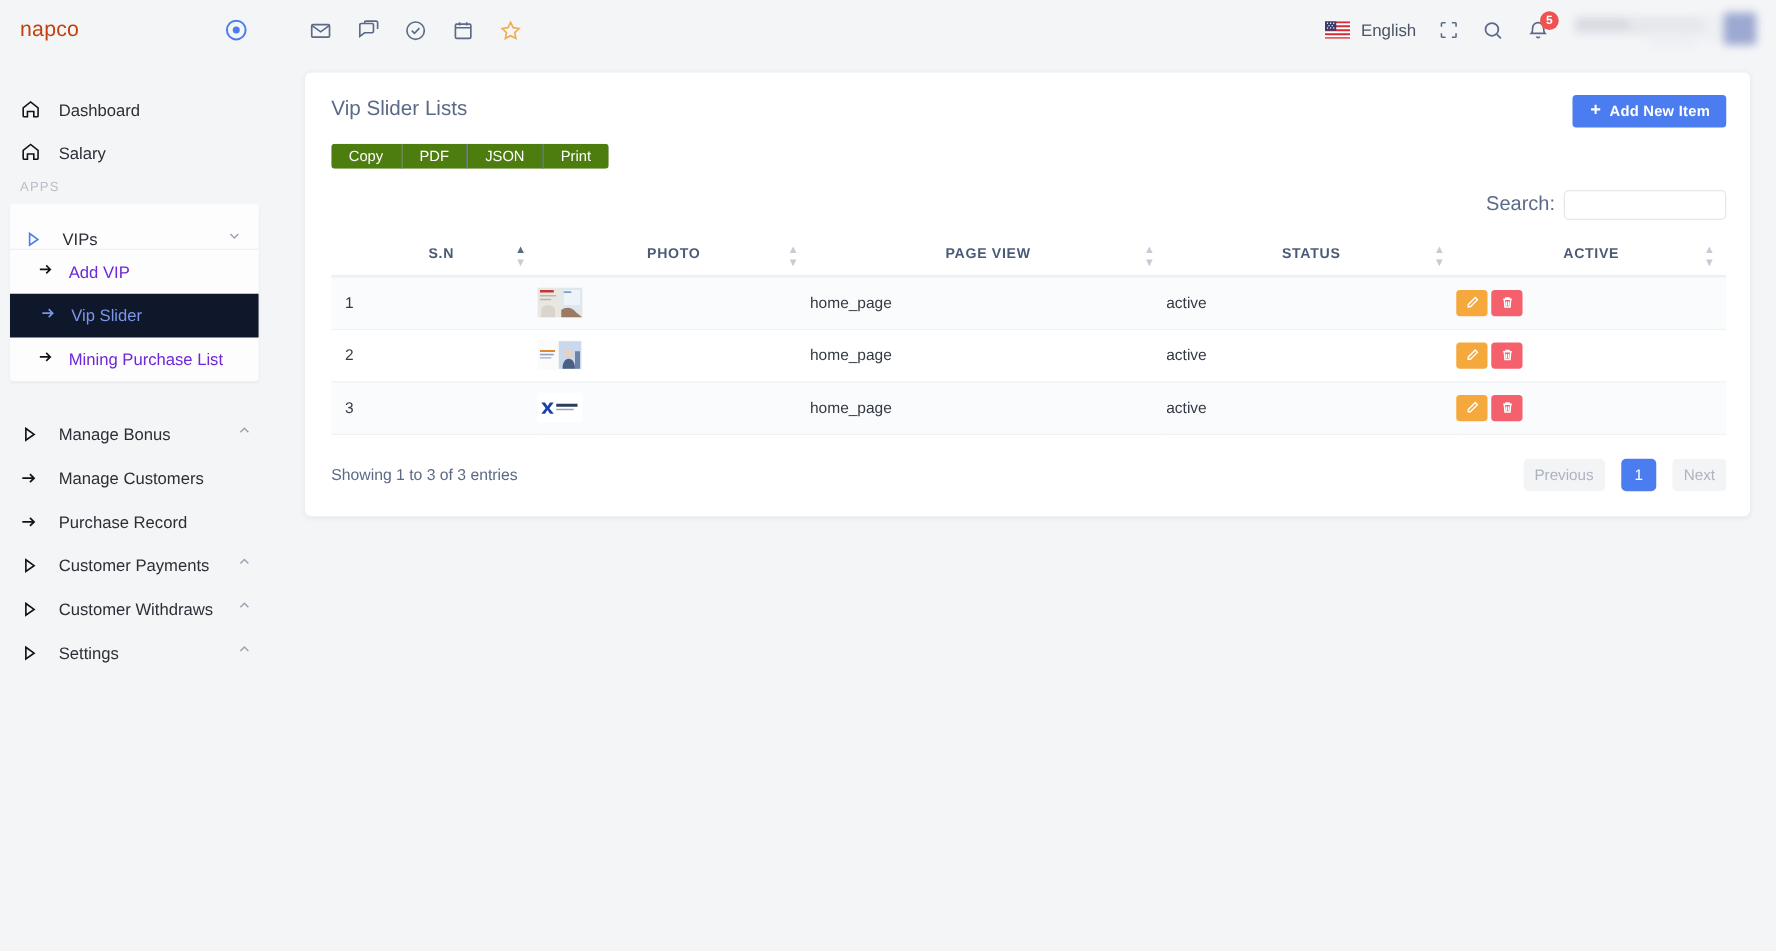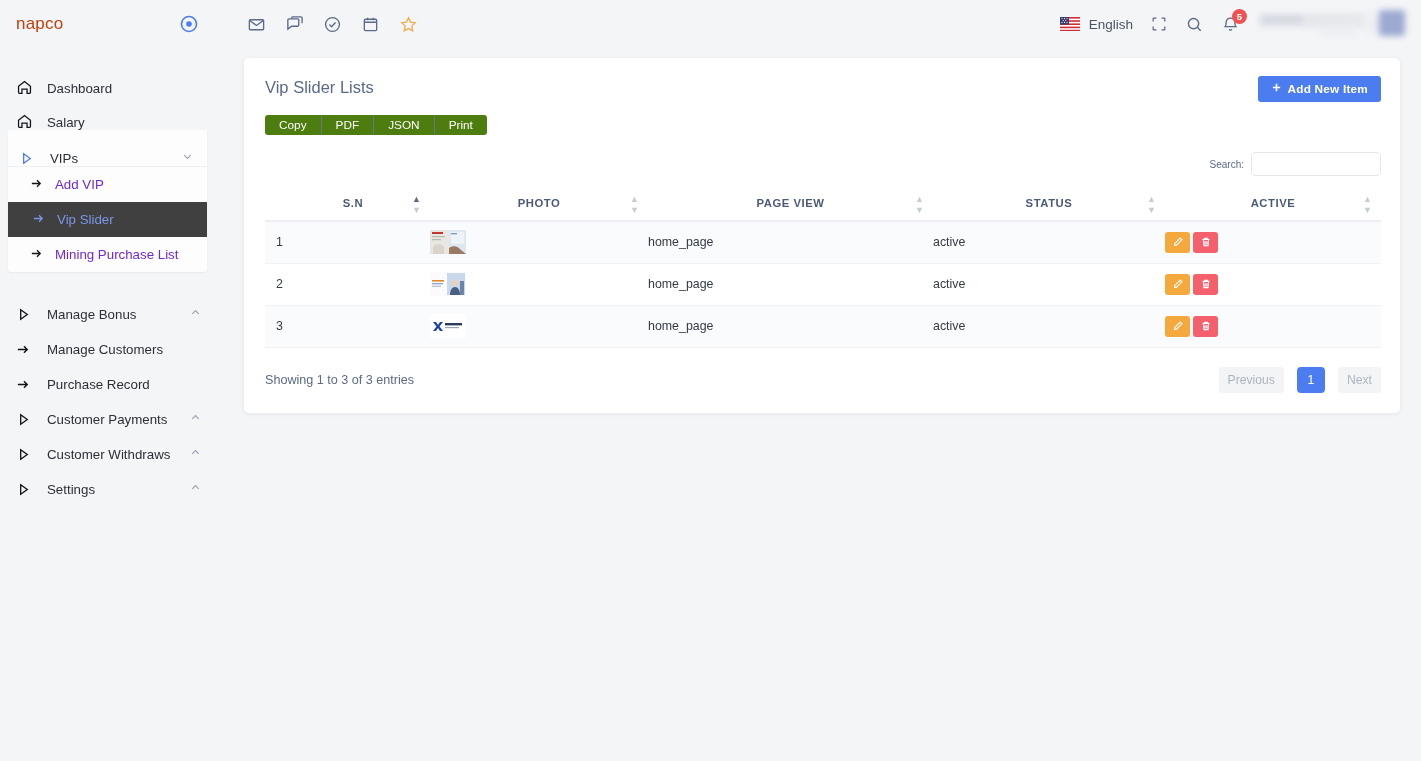--- a/index.html
+++ b/index.html
@@ -38,21 +38,21 @@
   .group-card {
     background: #fdfdfe; border-radius: 3px;
     margin: 0 8px; overflow: hidden;
     box-shadow: 0 1px 2px rgba(16,24,40,.05);
   }
   .group-card .nav-item { padding-left: 11px; }
   .group-head { border-bottom: 1px solid #eef0f3; height: 37px; }
   .sub-item { display: flex; align-items: center; height: 35px; padding: 0 10px 0 22px; cursor: pointer; }
   .sub-item .arrow { width: 18px; min-width: 18px; color: #11131a; }
   .sub-label { font-size: 13.3px; color: #6d28d9; margin-left: 7px; }
-  .sub-item.active { background: #404040; padding-left: 24px; }
+  .sub-item.active { background: #0f172a; padding-left: 24px; }
   .sub-item.active .sub-label { color: #7c95e8; }
   .sub-item.active .arrow { color: #7c95e8; }
   .nav-lower { padding-top: 15px; }
   .nav-lower .nav-item { height: 35px; }
 
   
   .main { flex: 1; display: flex; flex-direction: column; min-width: 0; }
   .topbar {
     height: 48px; display: flex; align-items: center;
     padding: 0 14px 0 32px; background: #f4f5f7;
@@ -101,21 +101,21 @@
   }
   .btn-group { display: flex; margin-top: 13px; border-radius: 3px; overflow: hidden; width: max-content; }
   .btn-group button {
     background: #4d7c0f; color: #fff; border: none;
     border-right: 1px solid #68758d; height: 20px;
     padding: 0 14px; font-size: 11.8px; cursor: pointer;
     font-family: "Liberation Sans", sans-serif;
   }
   .btn-group button:last-child { border-right: none; }
   .search-row { display: flex; justify-content: flex-end; align-items: center; margin-top: 17px; }
-  .search-label { font-size: 10px; color: #5b6a86; margin-right: 7px; }
+  .search-label { font-size: 16px; color: #5b6a86; margin-right: 7px; }
   .search-input {
     width: 130px; height: 24px; border: 1px solid #e5e7eb;
     border-radius: 4px; outline: none; padding: 0 7px;
     font-size: 12px; font-family: "Liberation Sans", sans-serif;
     color: #2b2f36;
   }
 
   
   table { width: 100%; border-collapse: collapse; margin-top: 21px; }
   thead th {
@@ -190,20 +190,21 @@
       </div>
       <div class="nav-item">
         <span class="ic">
           <svg width="17" height="17" viewBox="0 0 20 20" fill="none" stroke="#11131a" stroke-width="1.5">
               <path d="M3 8.5 10 3l7 5.5V16a1 1 0 0 1-1 1h-3v-5H7v5H4a1 1 0 0 1-1-1z"></path>
             </svg>
         </span>
         <span class="nav-label">Salary</span>
       </div>
 
+      <div class="section-title">APPS</div>
 
       <div class="group-card">
         <div class="nav-item group-head">
           <span class="ic">
             <svg width="15" height="15" viewBox="0 0 16 16" fill="none" stroke="#4c7df0" stroke-width="1.4">
                 <path d="M5 3l7 5-7 5z"></path>
               </svg>
           </span>
           <span class="nav-label">VIPs</span>
           <span class="nav-caret">

